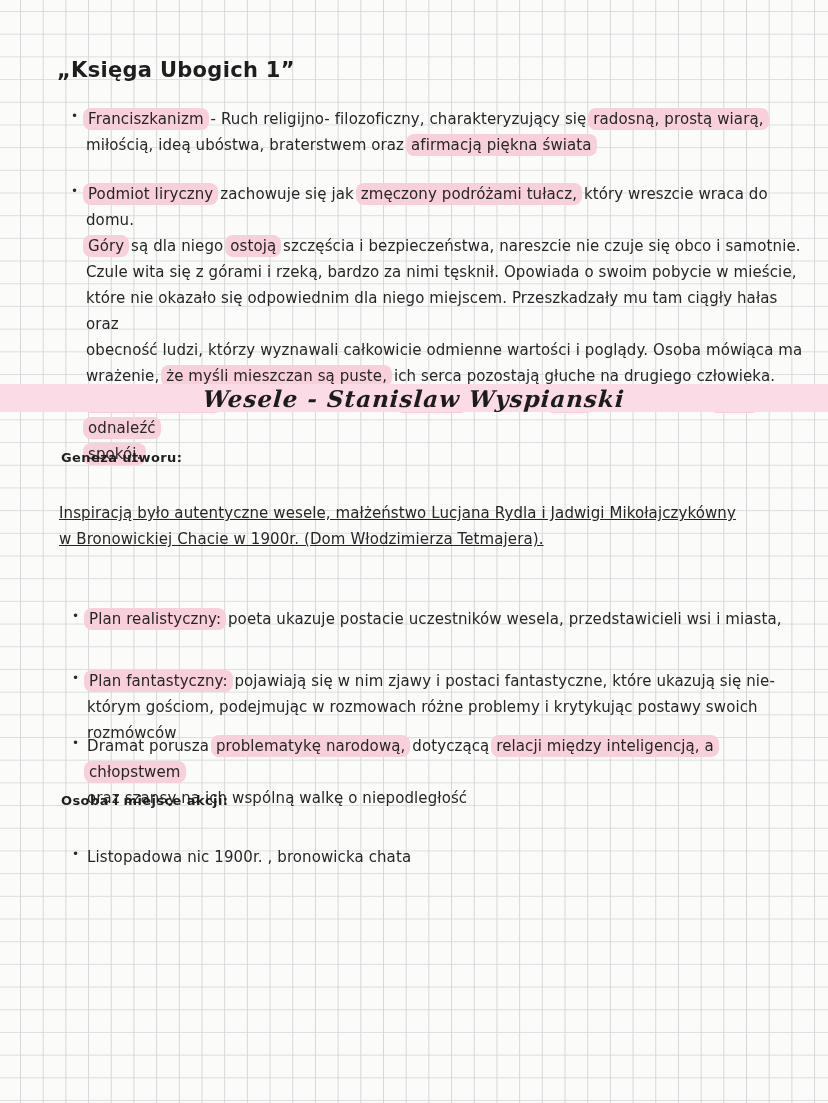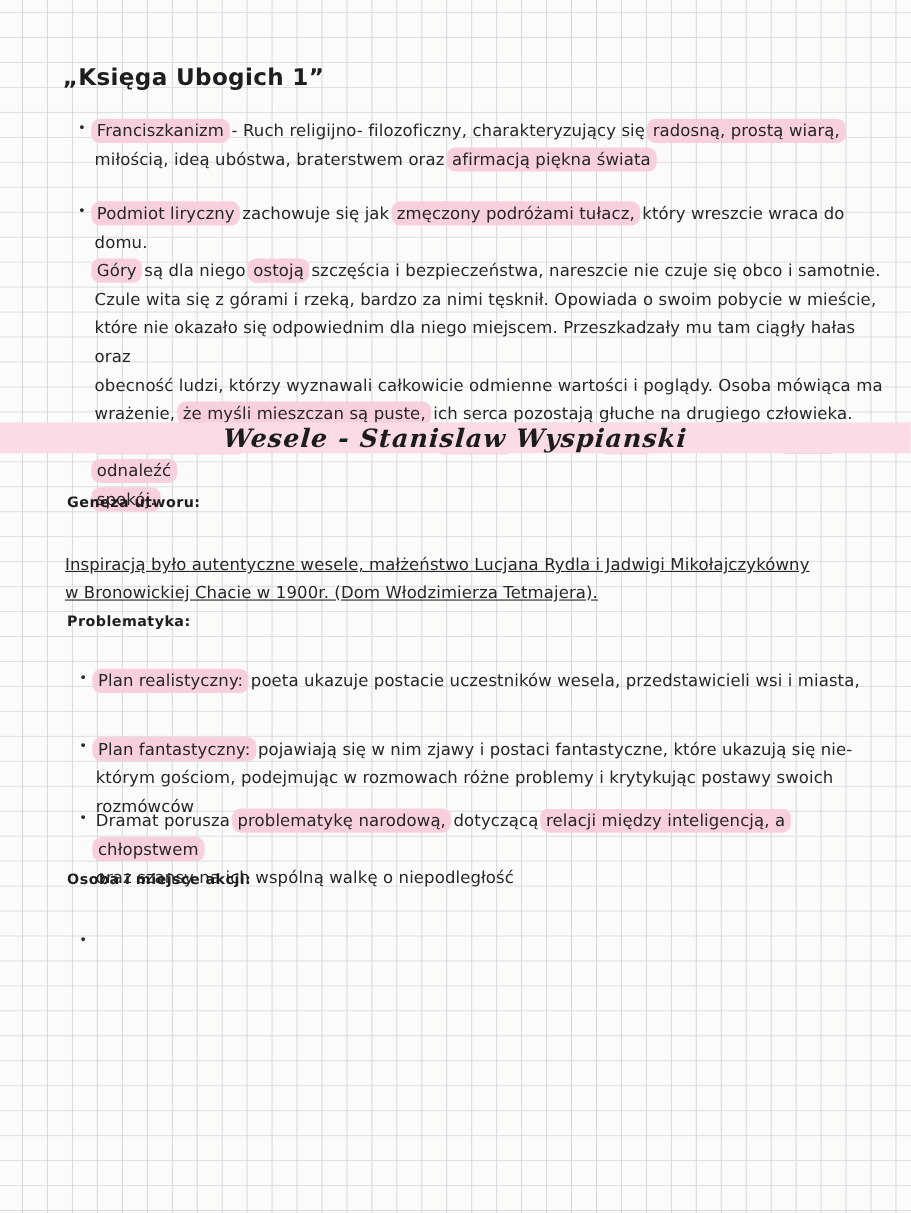--- a/index.html
+++ b/index.html
@@ -78,33 +78,32 @@
   </div>
 
   <div class="abs banner">
     <span class="banner-text">Wesele - Stanislaw Wyspianski</span>
   </div>
 
   <div class="abs section-heading h-geneza">Geneza utworu:</div>
 
   <div class="abs body-text p-geneza"><span>Inspiracją było autentyczne wesele, małżeństwo Lucjana Rydla i Jadwigi Mikołajczykówny</span><br><span>w Bronowickiej Chacie w 1900r. (Dom Włodzimierza Tetmajera).</span></div>
 
-  <div class="abs section-heading h-problematyka">Problematyka:</div>
 
   <div class="abs body-text bullet b-plan-real">
     <span class="marker">•</span><span><span class="hl">Plan realistyczny:</span><span> poeta ukazuje postacie uczestników wesela, przedstawicieli wsi i miasta,</span><br></span>
   </div>
 
   <div class="abs body-text bullet b-plan-fant">
     <span class="marker">•</span><span><span class="hl">Plan fantastyczny:</span><span> pojawiają się w nim zjawy i postaci fantastyczne, które ukazują się nie-</span><br><span>którym gościom, podejmując w rozmowach różne problemy i krytykując postawy swoich rozmówców</span></span>
   </div>
 
   <div class="abs body-text bullet b-dramat">
     <span class="marker">•</span><span><span>Dramat porusza </span><span class="hl">problematykę narodową,</span><span> dotyczącą </span><span class="hl">relacji między inteligencją, a chłopstwem</span><br><span>oraz szansy na ich wspólną walkę o niepodległość</span></span>
   </div>
 
   <div class="abs section-heading h-czas">Osoba i miejsce akcji:</div>
 
   <div class="abs body-text bullet b-czas">
-    <span class="marker">•</span>
+    <span class="marker">•</span><span><span>Listopadowa nic 1900r. , bronowicka chata</span></span>
   </div>
 
 </div>
 
 </body></html>

